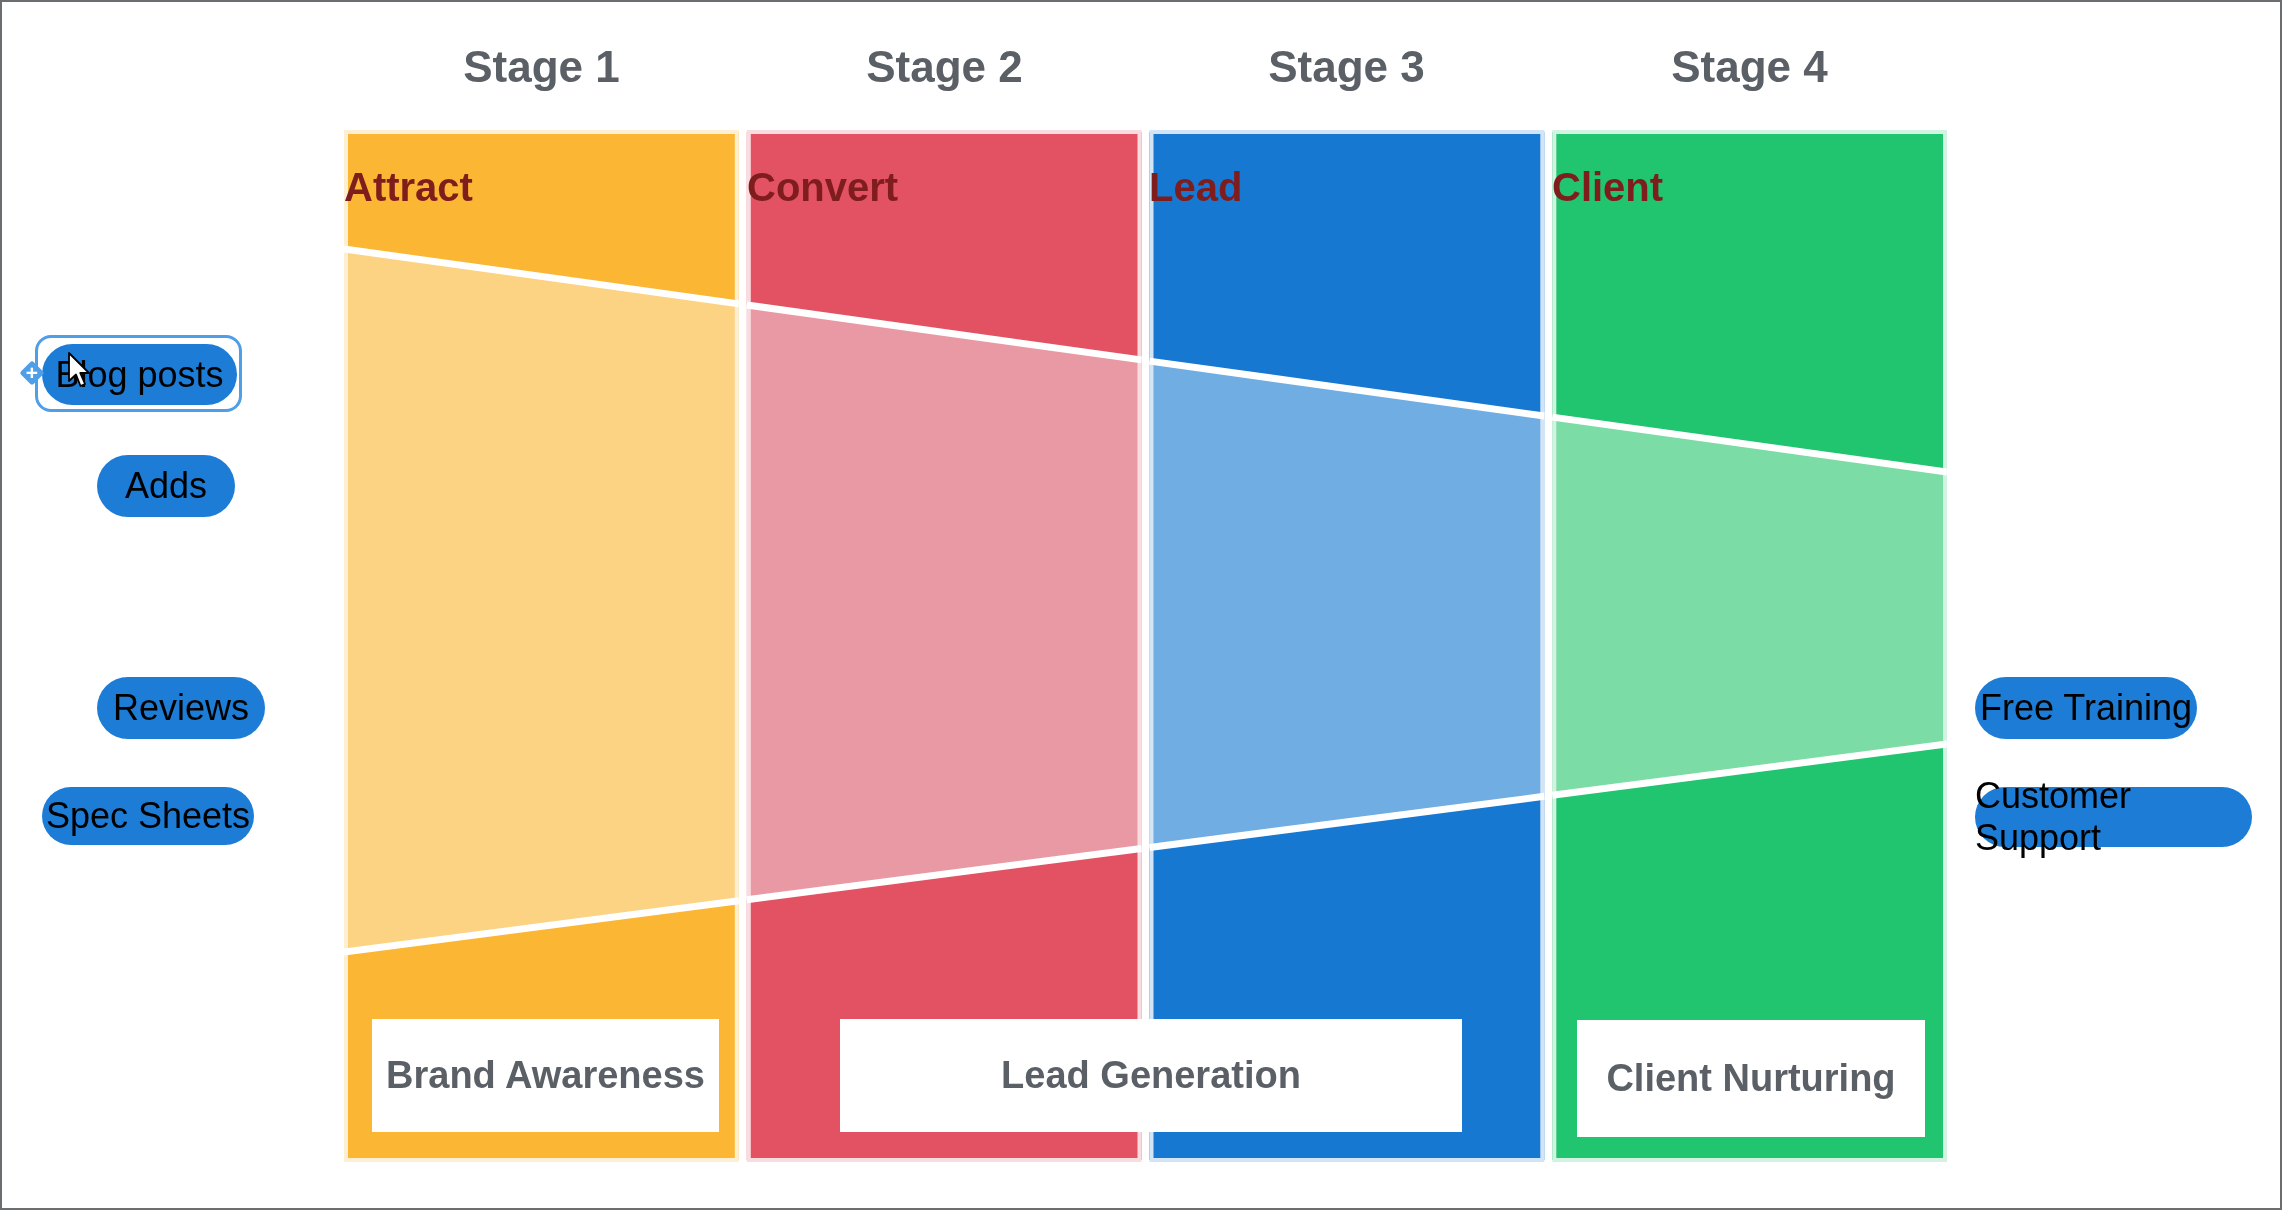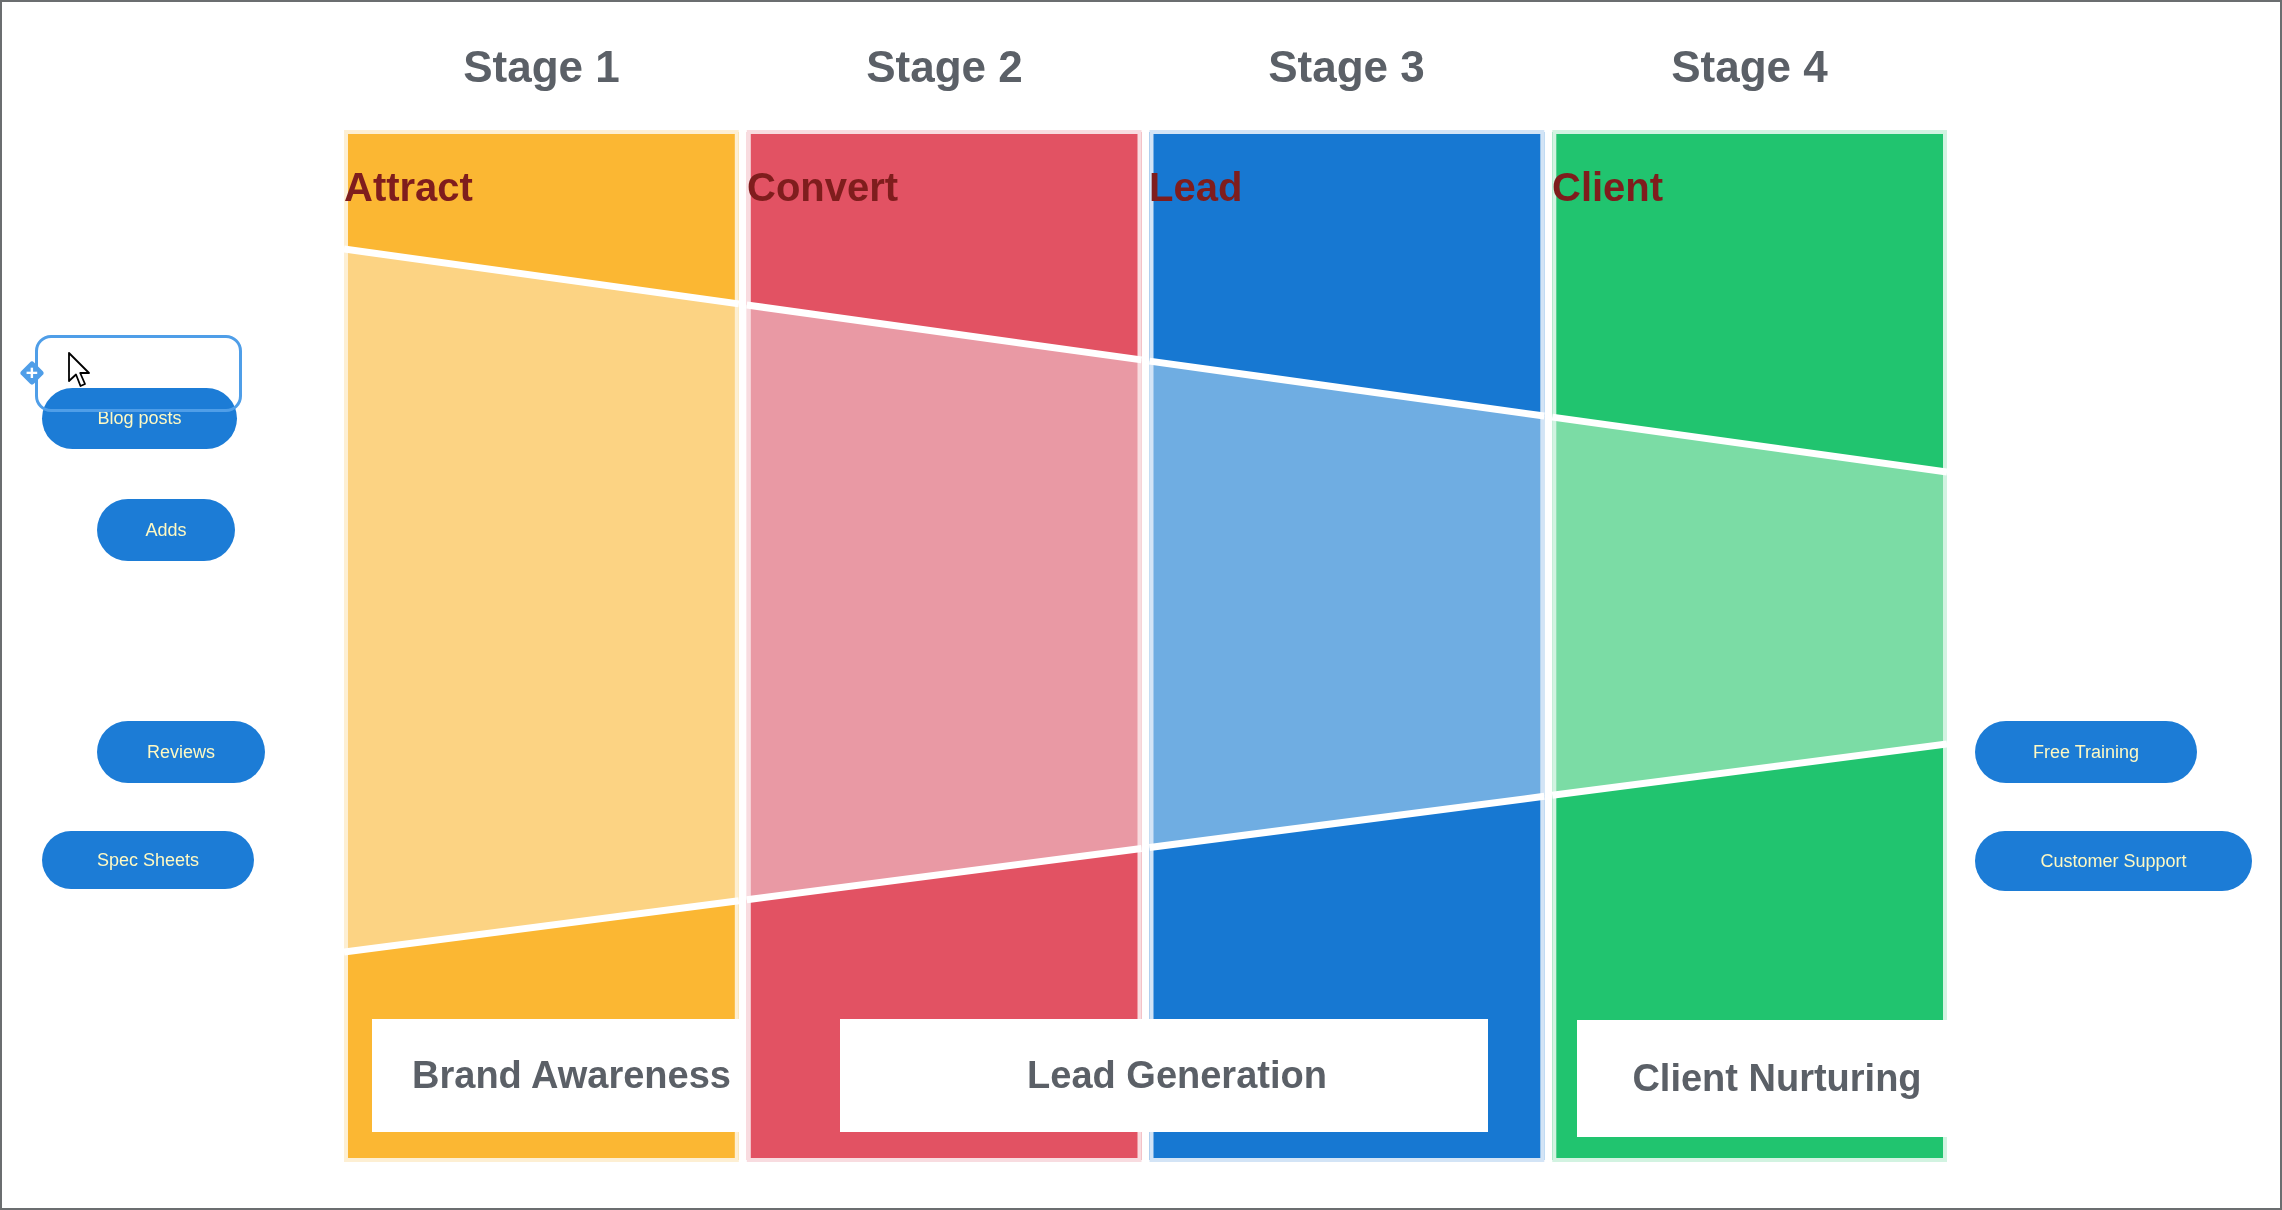--- a/index.html
+++ b/index.html
@@ -21,28 +21,28 @@
   #funnel{position:absolute;left:342px;top:128px;width:1603px;height:1032px;}
 
   
   .col-header{position:absolute;top:158px;height:54px;line-height:54px;text-align:left;
               font-size:40px;font-weight:700;color:#7f1d1d;}
   .ch0{left:342px;width:395px}.ch1{left:745px;width:395px}
   .ch2{left:1147px;width:395px}.ch3{left:1550px;width:395px}
 
   
   .bottom-box{position:absolute;background:#FFFFFF;display:flex;align-items:center;
-              justify-content:center;font-weight:700;font-size:38px;color:var(--text_gray);padding-left:26px;}
+              justify-content:center;font-weight:700;font-size:38px;color:var(--text_gray);}
   .bb0{left:370px;top:1017px;width:347px;height:113px}
   .bb1{left:838px;top:1017px;width:622px;height:113px}
   .bb2{left:1575px;top:1018px;width:348px;height:117px}
 
   
-  .pill{position:absolute;background:var(--pill_blue);color:#fef9c3;display:flex;
-        align-items:center;justify-content:center;font-size:18px;border-radius:999px;margin-top:44px;}
+  .pill{position:absolute;background:var(--pill_blue);color:#000000;display:flex;
+        align-items:center;justify-content:center;font-size:36px;border-radius:999px;}
   .p-blog{left:40px;top:342px;width:195px;height:61px}
   .p-adds{left:95px;top:453px;width:138px;height:62px}
   .p-reviews{left:95px;top:675px;width:168px;height:62px}
   .p-spec{left:40px;top:785px;width:212px;height:58px}
   .p-trials{left:1973px;top:398px;width:190px;height:62px}
   .p-training{left:1973px;top:675px;width:222px;height:62px}
   .p-support{left:1973px;top:785px;width:277px;height:60px}
 
   
   .selection-box{position:absolute;left:33px;top:333px;width:207px;height:77px;

